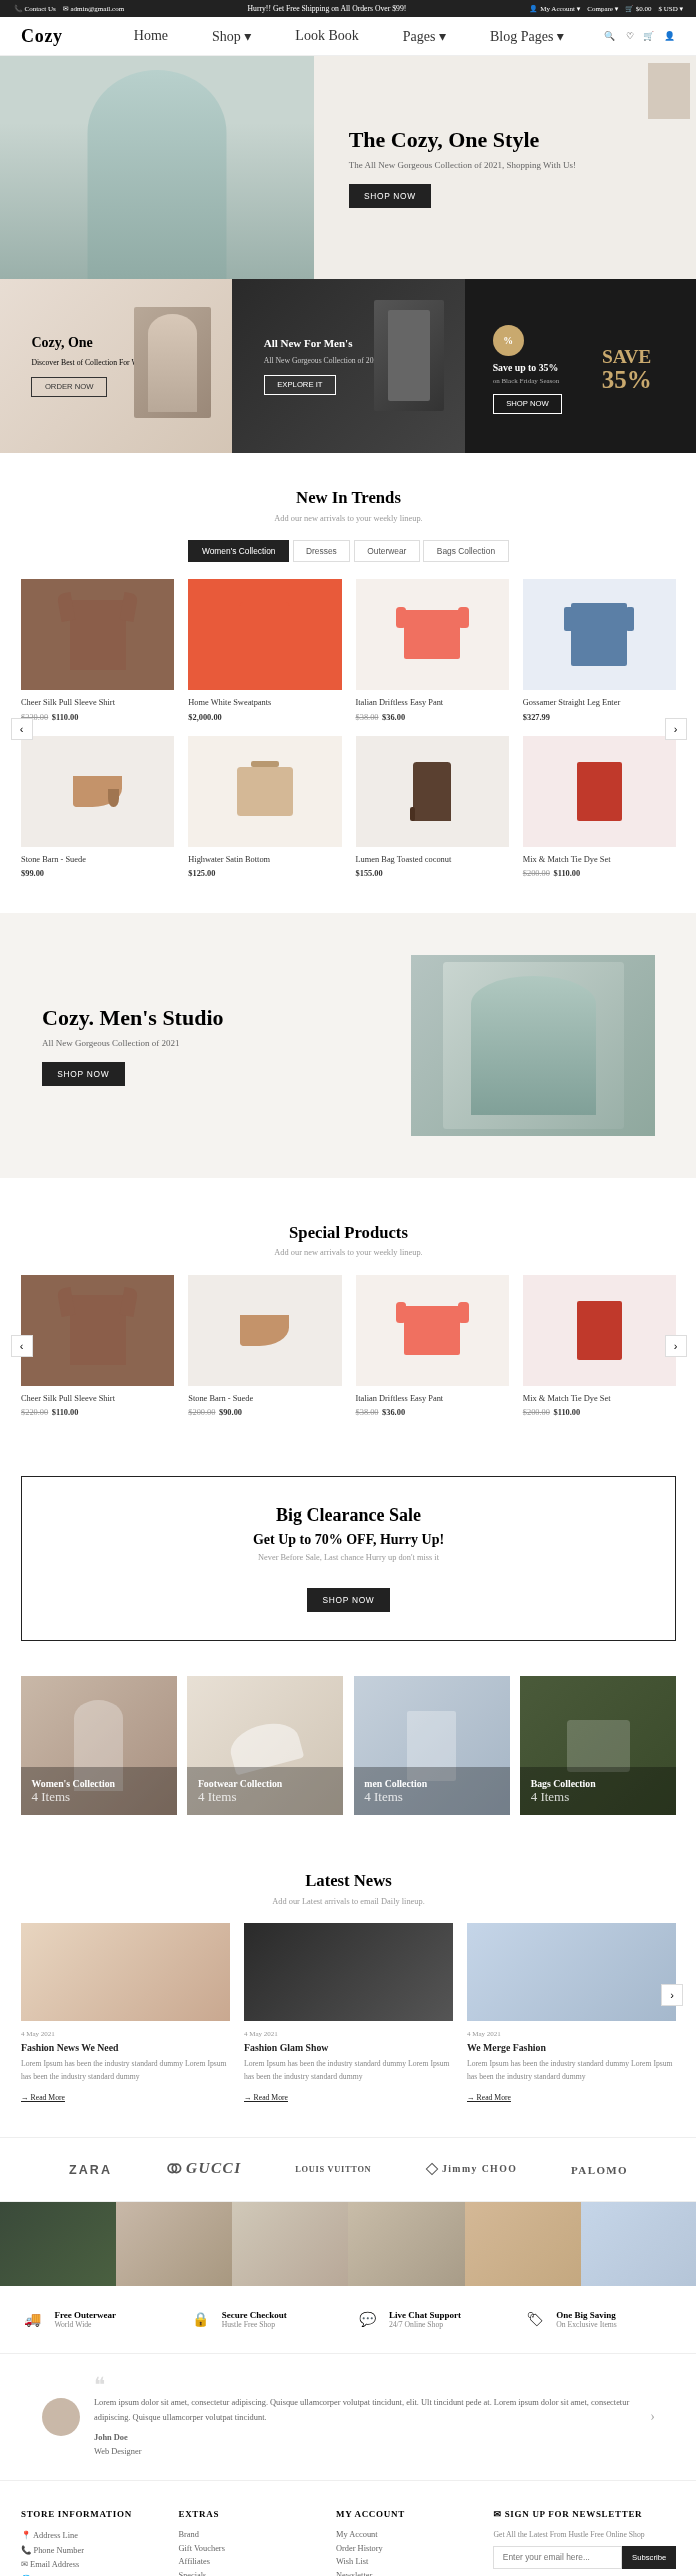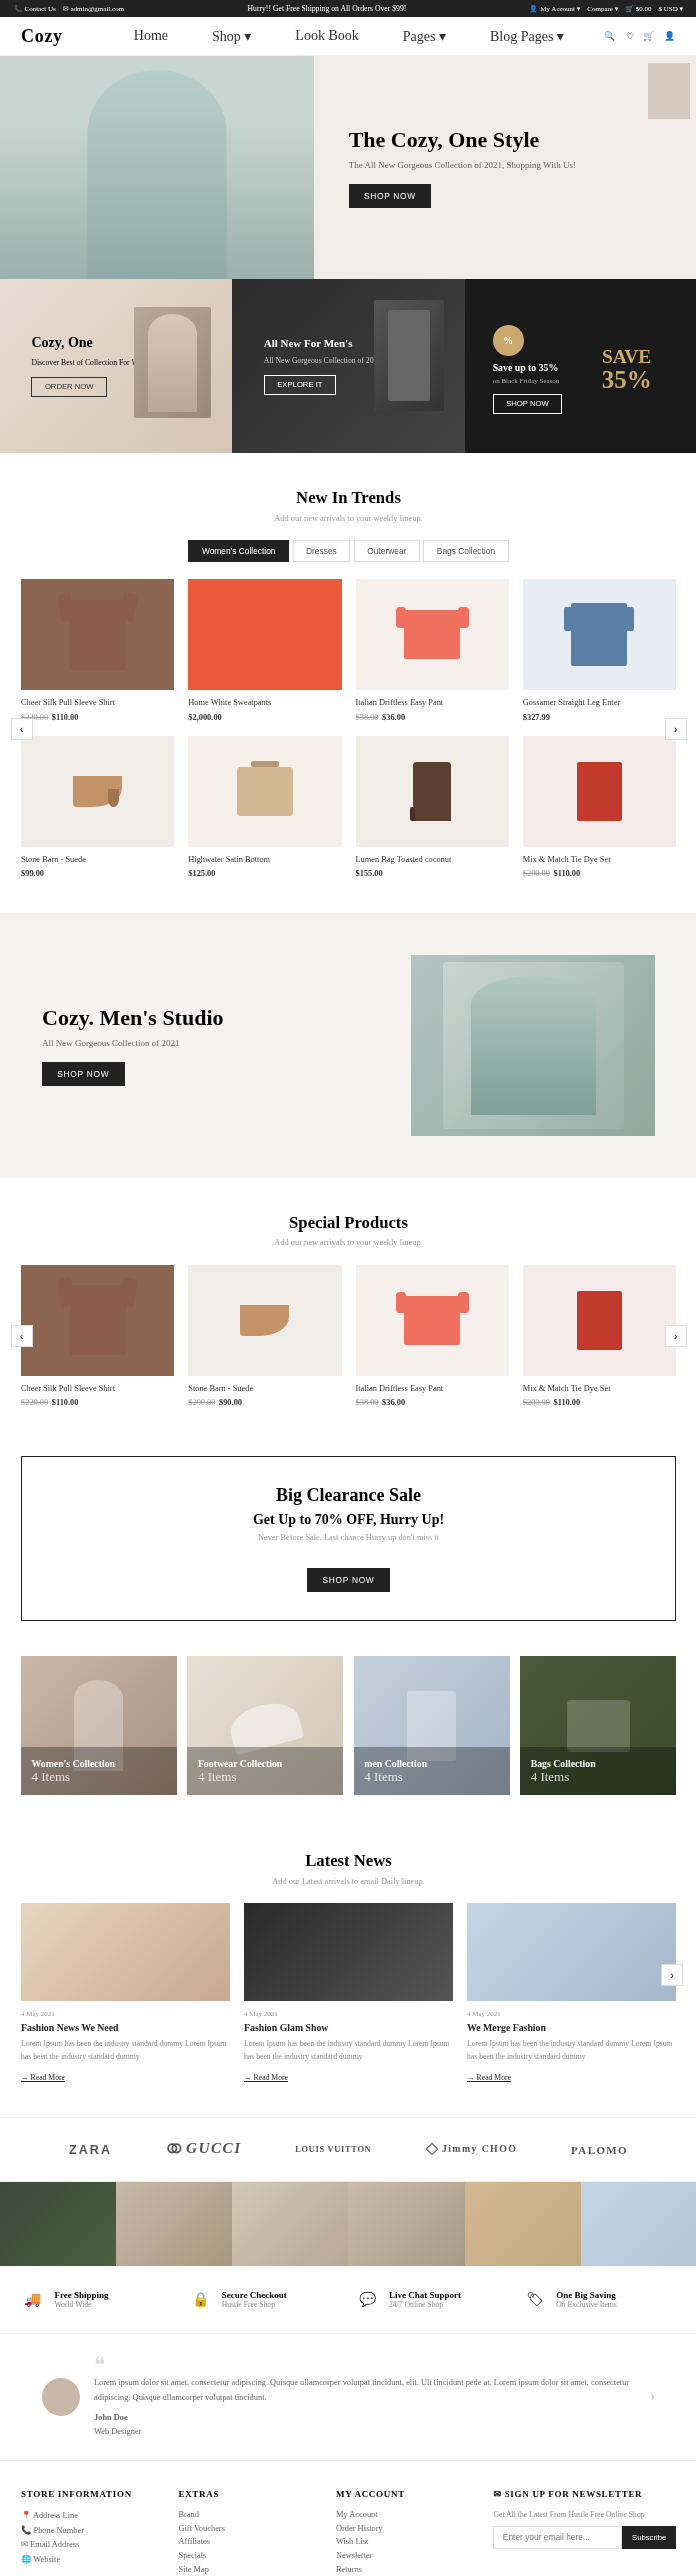--- a/index.html
+++ b/index.html
@@ -219,21 +219,21 @@
       width: 244px;
       height: 181px;
       background: linear-gradient(135deg, #b5c4c1 0%, #8fa89e 100%);
       display: flex;
       align-items: center;
       justify-content: center;
     }
 
     
     .special-products {
-      padding: 35px 21px;
+      padding: 45px 21px;
     }
     .special-grid {
       display: grid;
       grid-template-columns: repeat(4, 1fr);
       gap: 14px;
       position: relative;
     }
 
     
     .clearance-banner {
@@ -786,21 +786,21 @@
   <div class="gallery-item gal-3"></div>
   <div class="gallery-item gal-4"></div>
   <div class="gallery-item gal-5"></div>
   <div class="gallery-item gal-6"></div>
 </div>
 
 <div class="features-row">
   <div class="feature-item">
     <div class="feature-icon">🚚</div>
     <div class="feature-text">
-      <h4>Free Shipping</h4>
+      <h4>Free Outerwear</h4>
       <p>World Wide</p>
     </div>
   </div>
   <div class="feature-item">
     <div class="feature-icon">🔒</div>
     <div class="feature-text">
       <h4>Secure Checkout</h4>
       <p>Hustle Free Shop</p>
     </div>
   </div>

